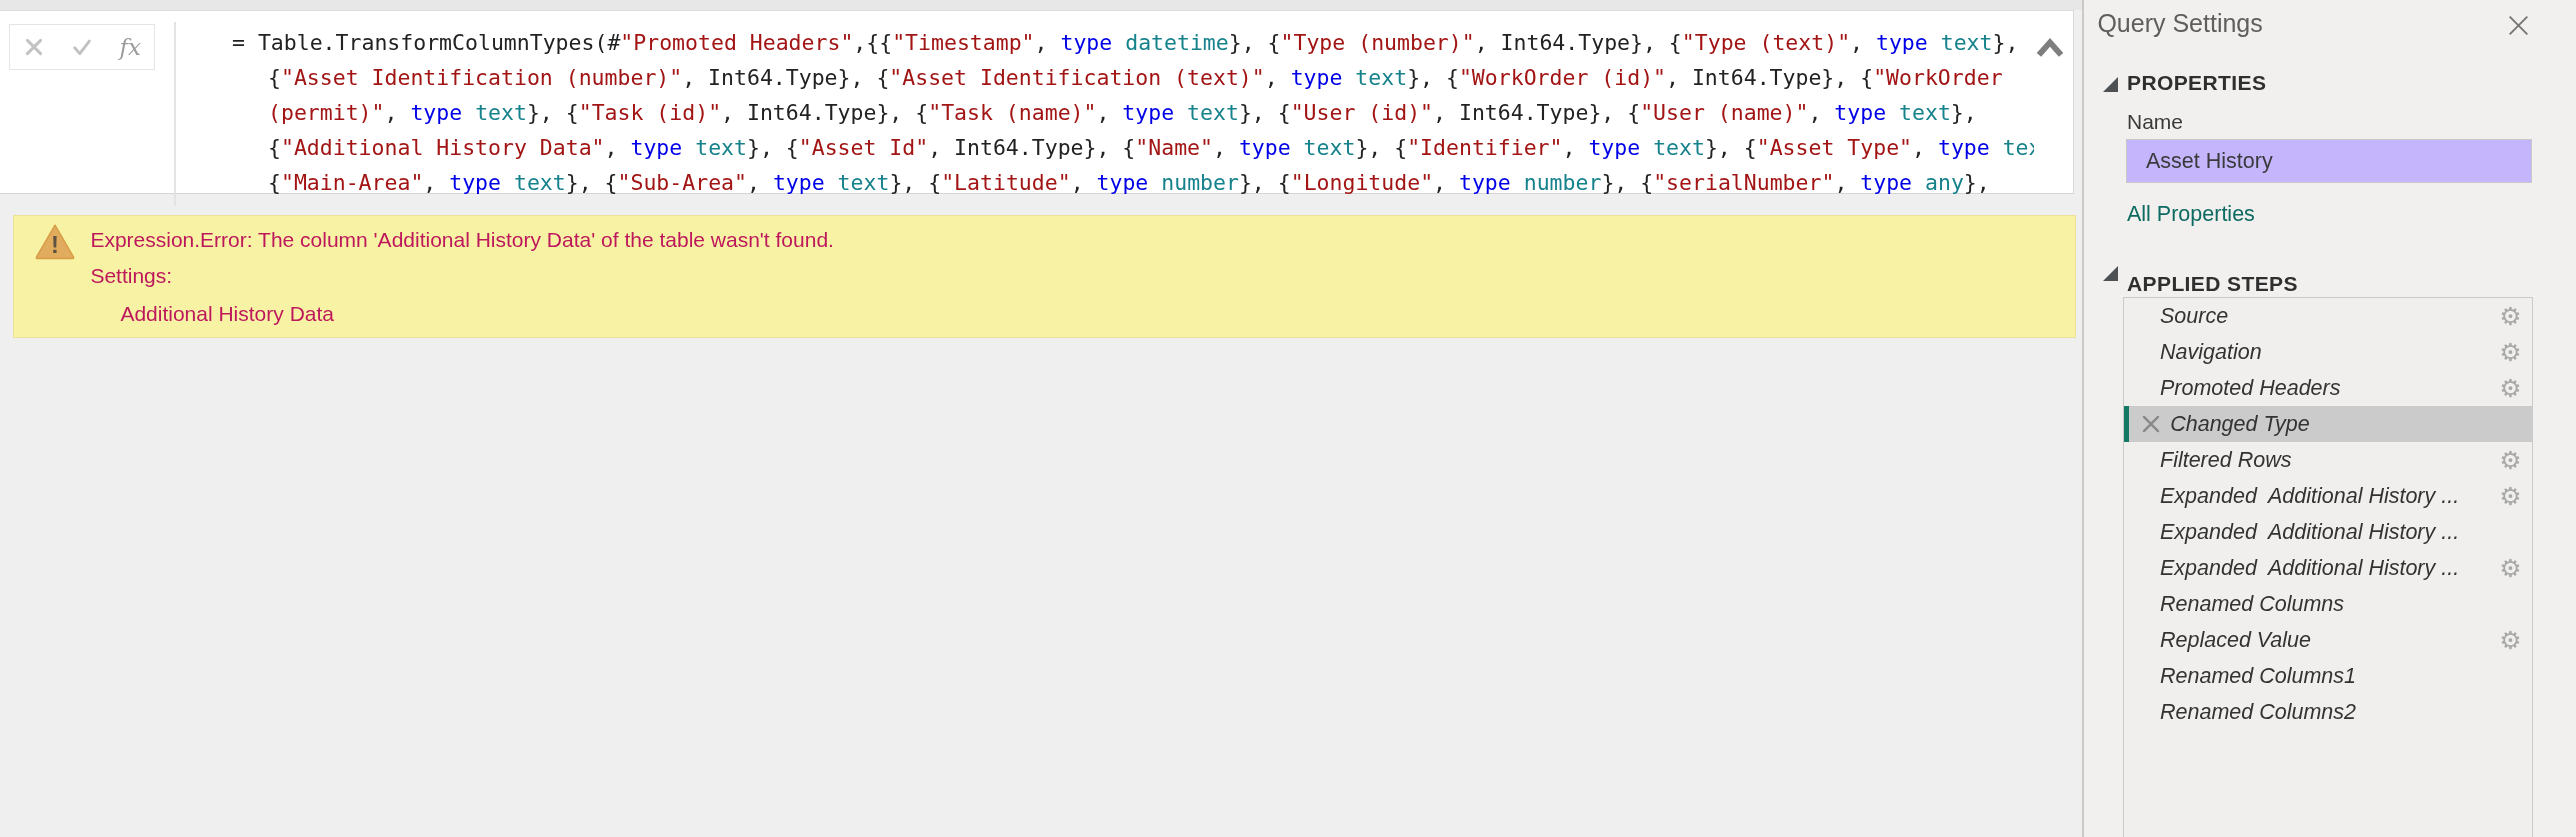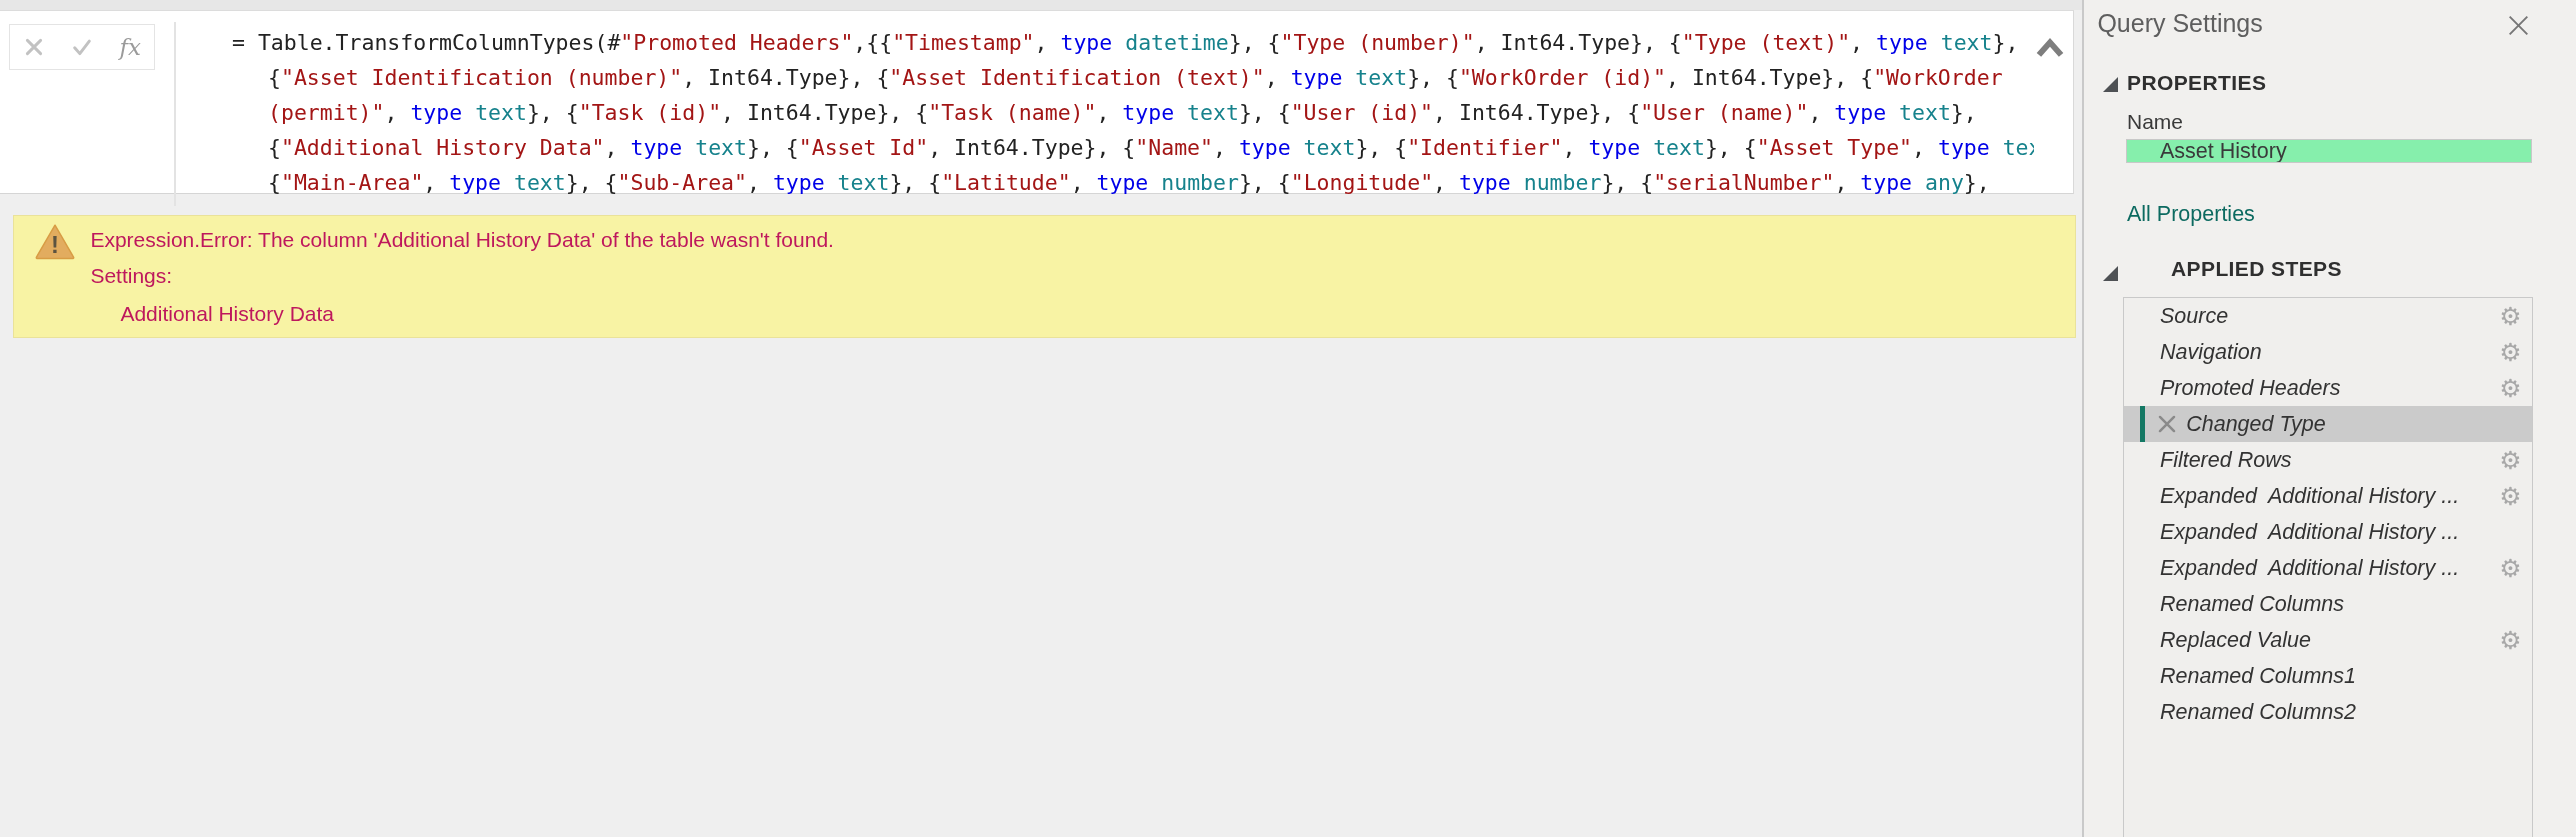--- a/index.html
+++ b/index.html
@@ -41,32 +41,32 @@
   #panel-divider{left:2082px;top:0;width:2.2px;height:837px;background:#C9C9C9;}
   #query-panel{left:2084px;top:0;width:492px;height:837px;background:#F1F0EE;}
   #qs-title{left:13.4px;top:9px;font-size:25px;font-weight:300;color:#5E5E5E;}
   #qs-close{left:421px;top:12px;width:27px;height:27px;display:flex;align-items:center;
             justify-content:center;cursor:pointer;}
   .tri{width:0;height:0;border-left:15px solid transparent;border-bottom:15px solid #4E5154;}
   #tri-props{left:18.6px;top:77px;}
   #tri-steps{left:18.6px;top:266px;}
   .section-h{font-size:21px;font-weight:bold;color:#2F2F2F;letter-spacing:0.4px;}
   #props-header{left:43px;top:71px;}
-  #steps-header{left:43px;top:257px;margin-left:44px;}
+  #steps-header{left:43px;top:272px;}
   #name-label{left:43px;top:110px;font-size:21px;color:#3A3A3A;}
-  #name-input{left:42px;top:139px;width:406px;height:24px;box-sizing:border-box;
-              border:1.5px solid #C8C8C8;background:#86efac;font-size:21.5px;color:#3A3A3A;
-              padding-left:33px;font-family:"Liberation Sans",sans-serif;outline:none;}
+  #name-input{left:42px;top:139px;width:406px;height:44px;box-sizing:border-box;
+              border:1.5px solid #C8C8C8;background:#c4b5fd;font-size:21.5px;color:#3A3A3A;
+              padding-left:19px;font-family:"Liberation Sans",sans-serif;outline:none;}
   #all-props{left:43px;top:202px;font-size:21.5px;color:#0C6A60;cursor:pointer;}
 
   #steps-list{left:39px;top:297px;width:410px;height:540px;box-sizing:border-box;
               border:1.5px solid #C9C9C9;border-bottom:none;background:#F0EFED;}
   .step-row{height:36px;display:flex;align-items:center;padding-left:36px;
             box-sizing:border-box;cursor:pointer;position:relative;}
-  .step-row.selected{padding-left:16px;background:#CBCBCB;}
+  .step-row.selected{padding-left:0;background:#CBCBCB;}
   .sel-bar{width:5.2px;height:100%;background:#147864;flex:0 0 auto;}
   .del-x{margin-left:12px;display:flex;align-items:center;}
   .step-row.selected .step-label{margin-left:9px;}
   .step-label{font-size:21.5px;color:#333333;white-space:pre;font-style:italic;}
   .gear{margin-left:auto;margin-right:10.4px;font-family:"DejaVu Sans",sans-serif;
         font-size:25px;color:#A8A8A8;line-height:25px;}
 </style>
 </head>
 <body>
 

